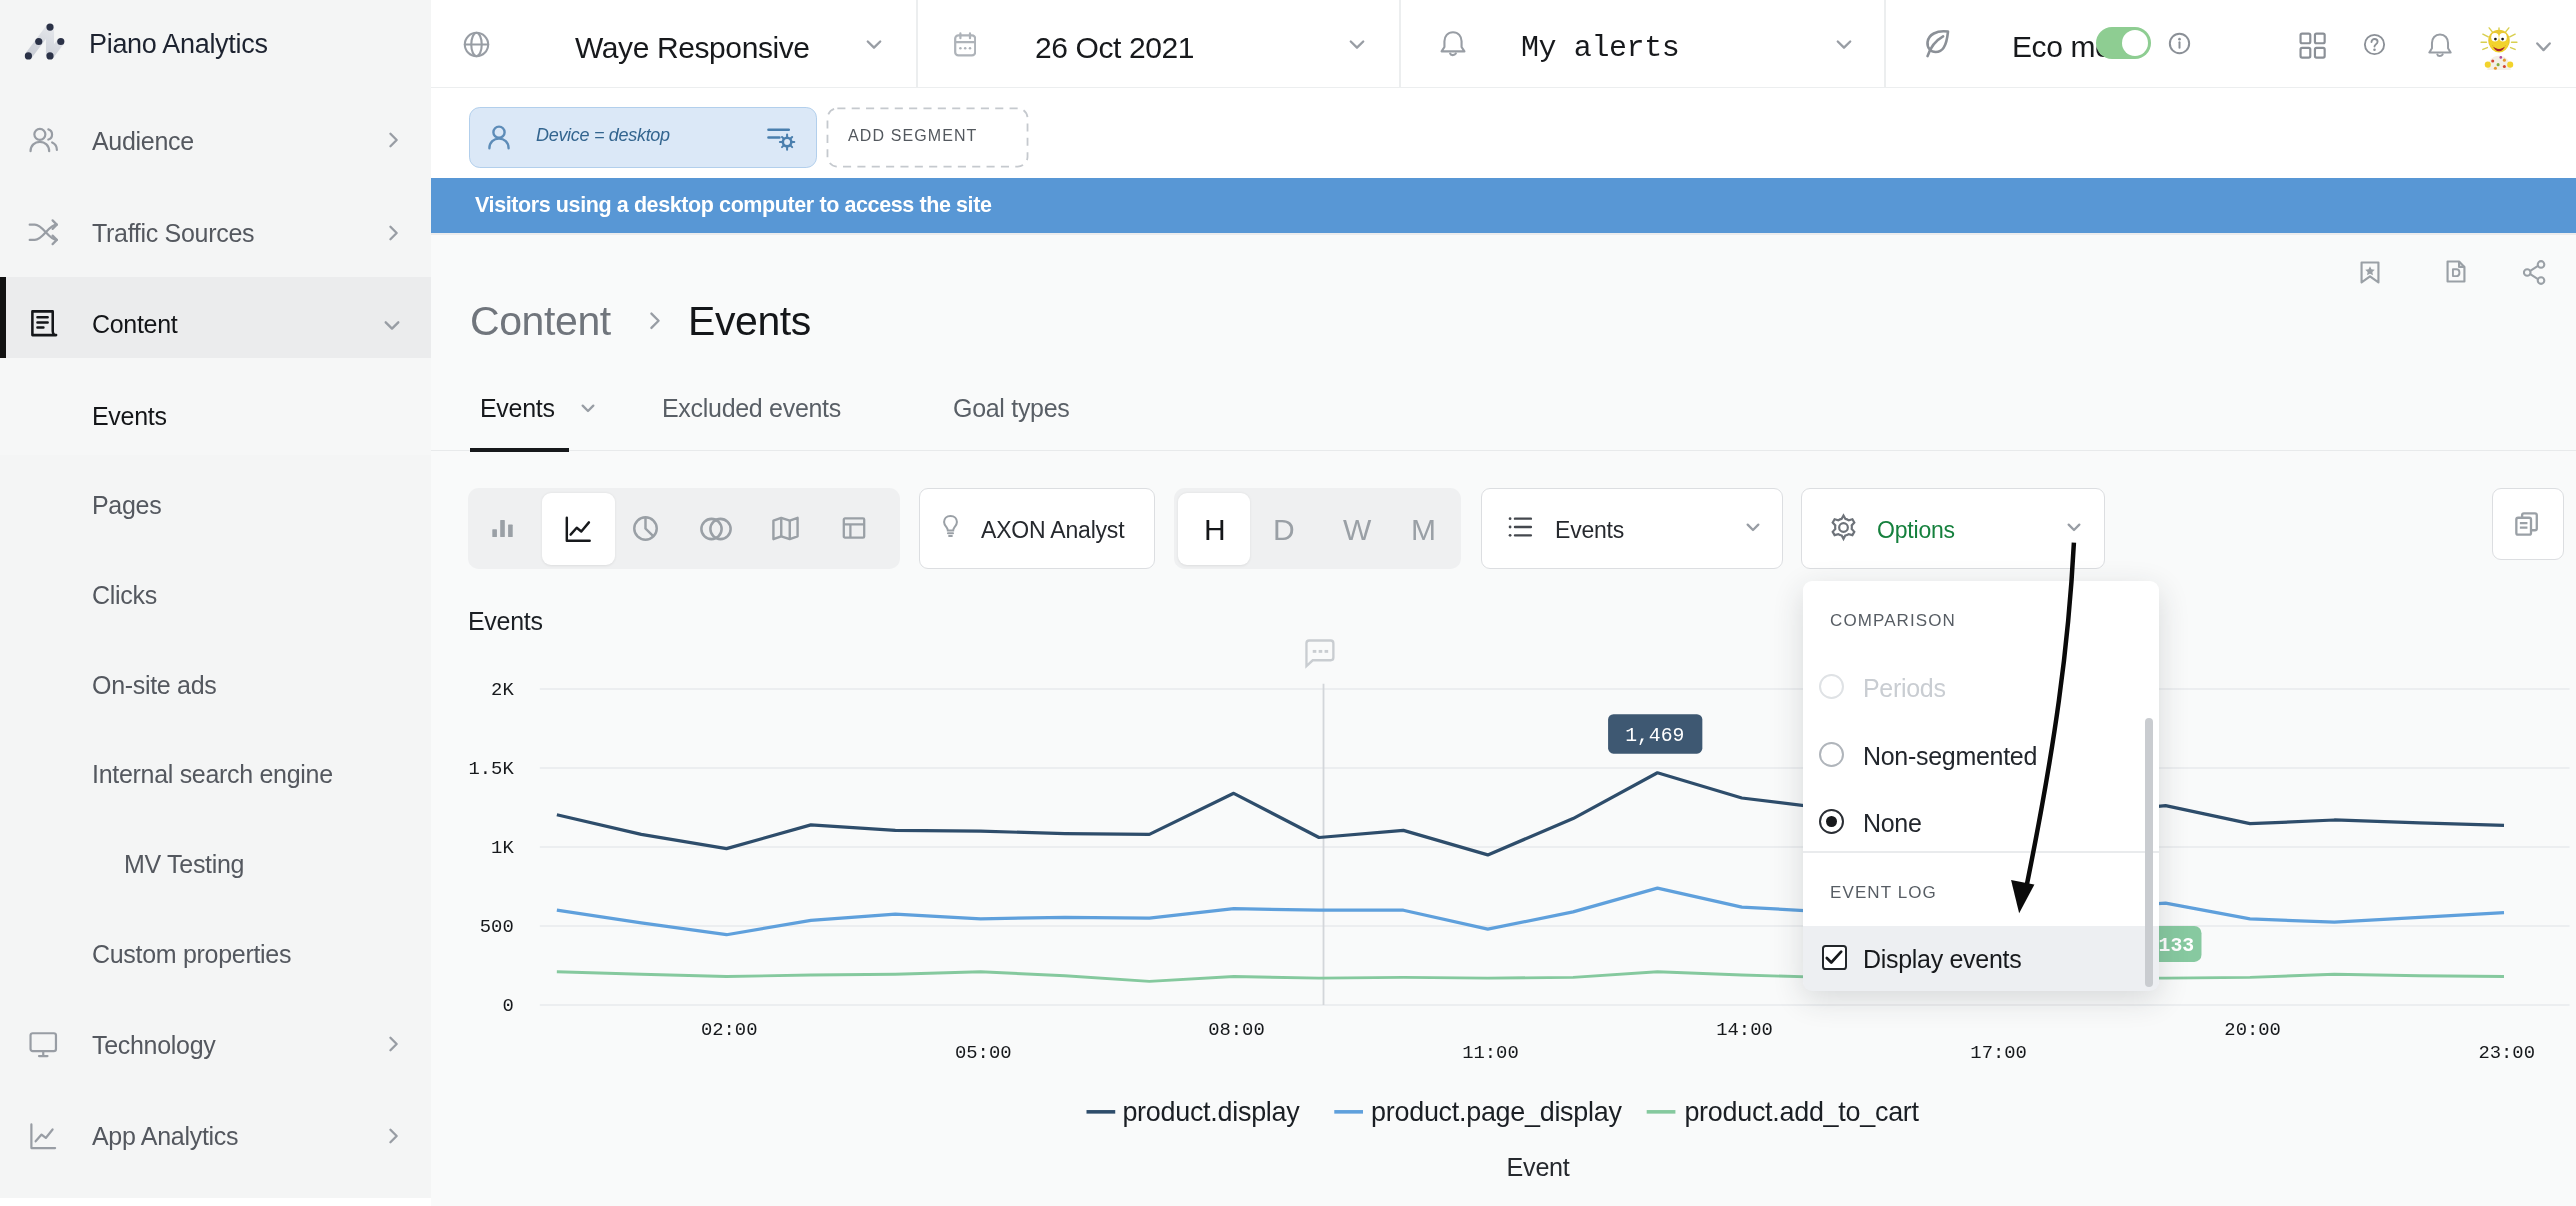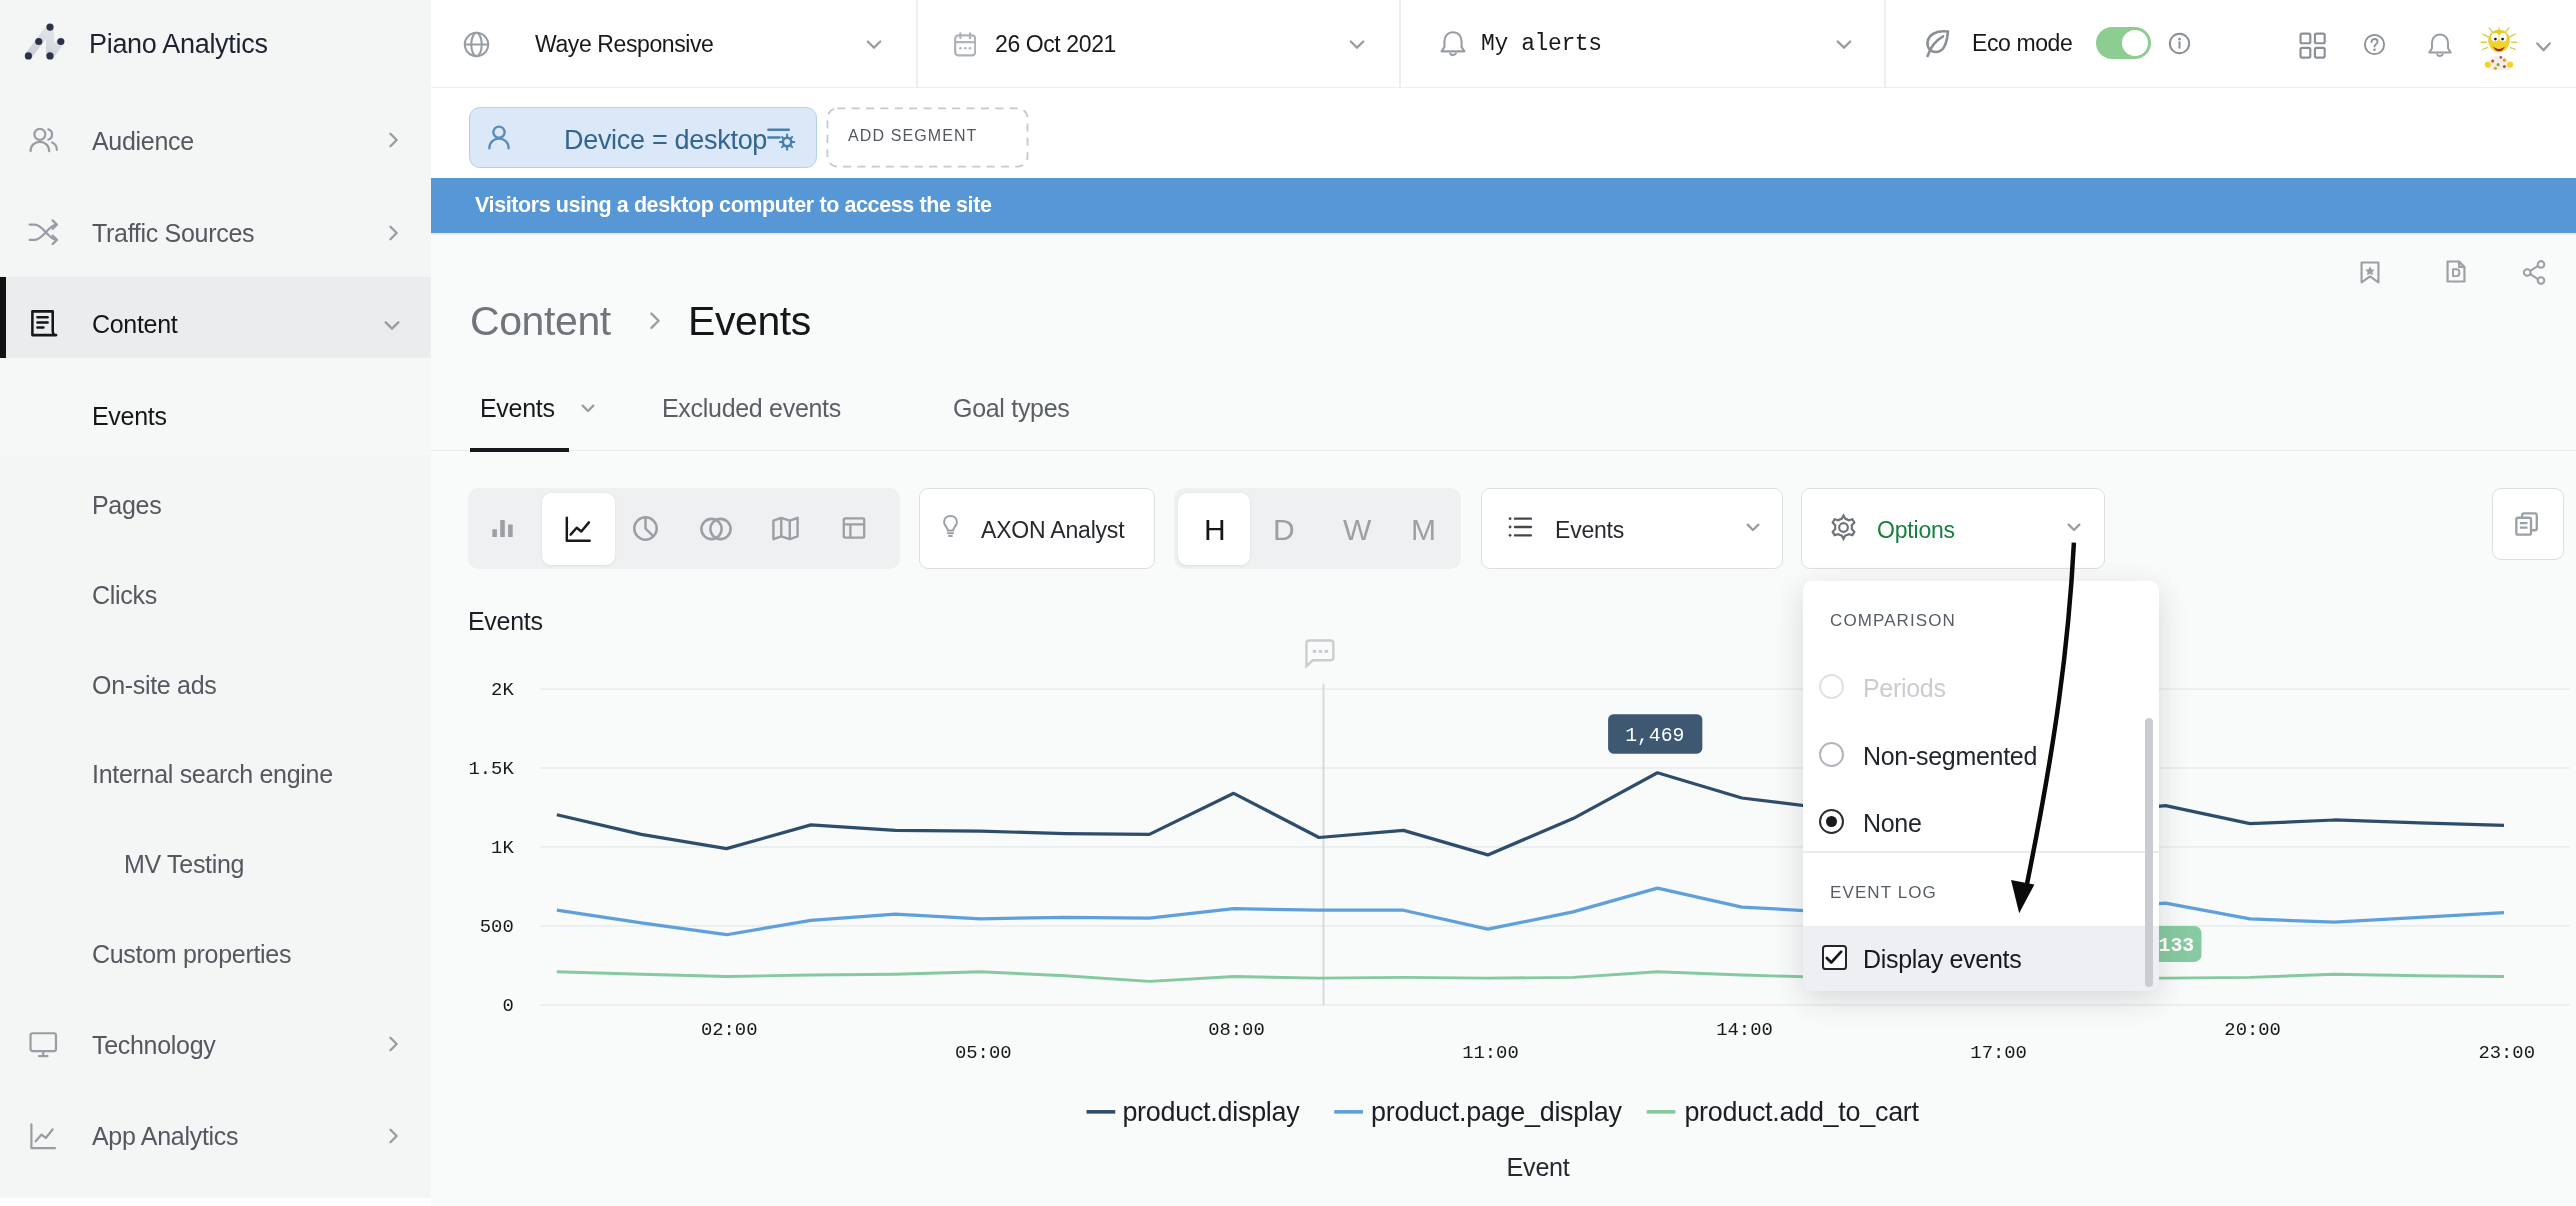--- a/index.html
+++ b/index.html
@@ -2,21 +2,21 @@
 <html style="font-size:14.4px"><head>
 <meta charset="utf-8">
 <style>
   * { margin:0; padding:0; box-sizing:border-box; }
   html,body { width:2576px; height:1207px; overflow:hidden; background:#fff; }
   body { font-family:"Liberation Sans", sans-serif; position:relative; color:#17191c; }
   .abs { position:absolute; }
   svg { display:block; }
   .ico { stroke:#989da4; fill:none; stroke-width:2.6; stroke-linecap:round; stroke-linejoin:round; }
   .sb { font-size:25px; letter-spacing:-0.3px; color:#54585f; }
-  .tb { font-size:23px; letter-spacing:-0.4px; color:#17191c; }
+  .tb { font-size:30px; letter-spacing:-0.4px; color:#17191c;margin-left:40px; }
 </style>
 </head>
 <body>
 
 <div class="abs" style="left:0;top:0;width:431px;height:1198px;background:#f4f5f5;"></div>
 <div class="abs" style="left:0;top:358px;width:431px;height:97px;background:#f6f7f7;"></div>
 <div class="abs" style="left:0;top:277px;width:431px;height:81px;background:#ebeced;"></div>
 <div class="abs" style="left:0;top:277px;width:6.3px;height:81px;background:#111;"></div>
 
 <svg class="abs" style="left:23px;top:19px;" width="45" height="45" viewBox="0 0 50 50">
@@ -180,21 +180,21 @@
 </svg>
 <svg class="abs ico" style="left:2534px;top:39px;" width="19" height="16" viewBox="0 0 21 18" stroke="#8e939a" stroke-width="3">
     <path d="M3.5 5 l7 7.5 l7 -7.5"></path>
   </svg>
 
 <div class="abs" style="left:469px;top:107px;width:348px;height:61px;background:#dbe8f7;border:1.8px solid #b2cfec;border-radius:10.8px;"></div>
 <svg class="abs" style="left:483px;top:121px;" width="32" height="32" viewBox="0 0 40 40" fill="none" stroke="#5d8cb8" stroke-width="3" stroke-linecap="round">
   <circle cx="20" cy="14" r="7"></circle>
   <path d="M8 34 c0,-7.5 5.5,-12 12,-12 c6.5,0 12,4.5 12,12"></path>
 </svg>
-<div class="abs" style="left:564px;top:125px;font-size:27px;letter-spacing:-0.3px;color:#33658f;">Device = desktop</div>
+<div class="abs" style="left:536px;top:125px;font-size:18px;letter-spacing:-0.3px;color:#33658f;font-style:italic;">Device = desktop</div>
 <svg class="abs" style="left:765px;top:123px;" width="34" height="30.5" viewBox="0 0 40 36" fill="none" stroke="#4a7fae" stroke-width="3" stroke-linecap="round">
   <path d="M4 8 h24 M4 17 h13"></path>
   <g>
     <circle cx="26" cy="22.5" r="5"></circle>
     <path d="M26 13.5 v3 M26 28.5 v3 M17.5 22.5 h3 M31.5 22.5 h3 M20 16.5 l2.2 2.2 M32 16.5 l-2.2 2.2 M20 28.5 l2.2 -2.2 M32 28.5 l-2.2 -2.2" stroke-width="2.4"></path>
   </g>
 </svg>
 <svg class="abs" style="left:826px;top:107px;" width="203" height="61" viewBox="0 0 226 68">
     <rect x="1.5" y="1.5" width="223" height="65" rx="11" fill="none" stroke="#c5c9ce" stroke-width="2" stroke-dasharray="9 7"></rect>
   </svg>

